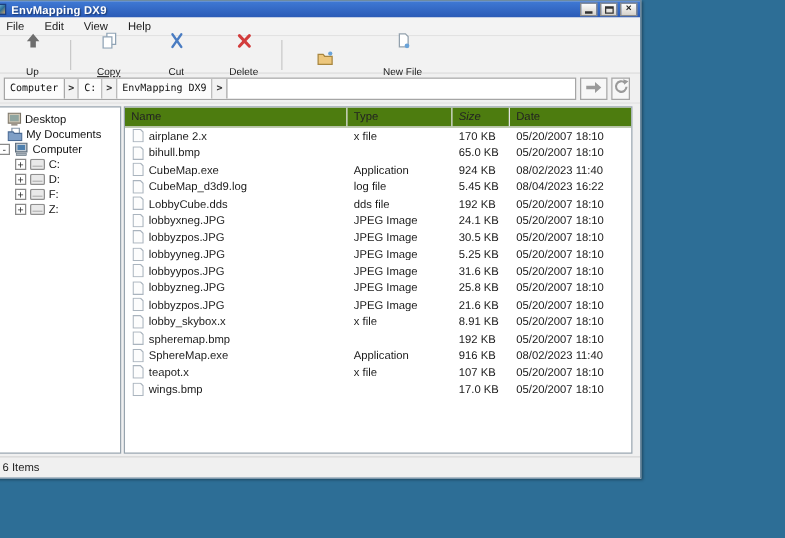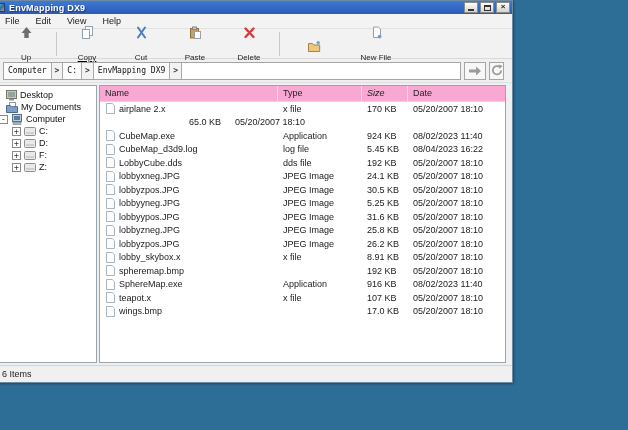--- a/index.html
+++ b/index.html
@@ -67,21 +67,21 @@
   .tree-row { height:12px; display:flex; align-items:center; font-size:9px; color:#111;
     white-space:nowrap; }
   .tree-row .expander { width:9px; height:9px; border:1px solid #8a8a8a; background:#fff;
     font-size:8px; line-height:7px; text-align:center; color:#333; flex:0 0 auto;
     font-family:"DejaVu Sans Mono", monospace; margin-right:3px; }
   .tree-row .ticon { margin-right:3px; flex:0 0 auto; display:flex; }
 
   .list-panel { position:absolute; left:106px; top:2px; width:407px; height:278px;
     background:#fff; border:1px solid #98a4ae; overflow:hidden;
     display:flex; flex-direction:column; }
-  .list-header { display:flex; height:16px; background:#f9a8d4; border-bottom:1px solid #dcdcdc;
+  .list-header { display:flex; height:16px; background:#4d7c0f; border-bottom:1px solid #dcdcdc;
     flex:0 0 auto; }
   .hcell { font-size:9px; color:#222; padding:2px 0 0 5px; border-right:1px solid #e3e3e3; }
   .col-name { width:178px; }
   .col-type { width:84px; }
   .col-size { width:46px;font-style:italic; }
   .col-date { flex:1; border-right:none; }
   .list-body { flex:1; }
   .file-row { display:flex; height:13.5px; align-items:center; font-size:9px; color:#1a1a1a; }
   .cell { white-space:nowrap; overflow:hidden; }
   .cell-name { width:178px; display:flex; align-items:center; padding-left:6px; }
@@ -146,30 +146,20 @@
         <span class="tb-icon">
           <svg width="13" height="13" viewBox="0 0 13 13">
             <path d="M3 1.5 L10 11.5 M10 1.5 L3 11.5" stroke="#4a7cc2" stroke-width="2" stroke-linecap="round" fill="none"></path>
           </svg>
         </span>
         <div class="tb-label">Cut</div>
       </div>
       <div class="tb-btn" style="width: 54px;">
         <span class="tb-icon">
           <svg width="13" height="13" viewBox="0 0 13 13">
-            <rect x="1.5" y="2.5" width="8" height="9.5" fill="#c9a064" stroke="#8d6f3e"></rect>
-            <rect x="3.5" y="1" width="4" height="2.5" fill="#c6c6c6" stroke="#888"></rect>
-            <rect x="5.5" y="5.5" width="6" height="7" fill="#fff" stroke="#98a0a8"></rect>
-          </svg>
-        </span>
-        <div class="tb-label">Paste</div>
-      </div>
-      <div class="tb-btn" style="width: 54px;">
-        <span class="tb-icon">
-          <svg width="13" height="13" viewBox="0 0 13 13">
             <path d="M2.5 2.5 L10.5 11 M10.5 2.5 L2.5 11" stroke="#d23c3c" stroke-width="2.4" stroke-linecap="round"></path>
           </svg>
         </span>
         <div class="tb-label">Delete</div>
       </div>
       <div class="tb-sep"></div>
       <div class="tb-btn" style="width: 62px; margin-top: 28px;">
         <span class="tb-icon">
           <svg width="14" height="13" viewBox="0 0 14 13">
             <path d="M1.5 3.5 h4 l1.2 1.5 h6 v6.5 h-11.2 z" fill="#edc77d" stroke="#a8863f"></path>
@@ -299,20 +289,28 @@
                   <path d="M0.5 0.5 h5.8 l2.2 2.2 v7.8 h-8 z" fill="#fdfdfd" stroke="#aab4be"></path>
                 </svg>
               </span>
               <span>airplane 2.x</span>
             </div>
             <div class="cell cell-type">x file</div>
             <div class="cell cell-size">170 KB</div>
             <div class="cell cell-date">05/20/2007 18:10</div>
           </div>
           <div class="file-row">
+            <div class="cell cell-name">
+              <span class="ficon">
+                <svg width="9" height="11" viewBox="0 0 9 11">
+                  <path d="M0.5 0.5 h5.8 l2.2 2.2 v7.8 h-8 z" fill="#fdfdfd" stroke="#aab4be"></path>
+                </svg>
+              </span>
+              <span>bihull.bmp</span>
+            </div>
             <div class="cell cell-type"></div>
             <div class="cell cell-size">65.0 KB</div>
             <div class="cell cell-date">05/20/2007 18:10</div>
           </div>
           <div class="file-row">
             <div class="cell cell-name">
               <span class="ficon">
                 <svg width="9" height="11" viewBox="0 0 9 11">
                   <path d="M0.5 0.5 h5.8 l2.2 2.2 v7.8 h-8 z" fill="#fdfdfd" stroke="#aab4be"></path>
                 </svg>
@@ -417,21 +415,21 @@
           <div class="file-row">
             <div class="cell cell-name">
               <span class="ficon">
                 <svg width="9" height="11" viewBox="0 0 9 11">
                   <path d="M0.5 0.5 h5.8 l2.2 2.2 v7.8 h-8 z" fill="#fdfdfd" stroke="#aab4be"></path>
                 </svg>
               </span>
               <span>lobbyzpos.JPG</span>
             </div>
             <div class="cell cell-type">JPEG Image</div>
-            <div class="cell cell-size">26.2 KB</div>
+            <div class="cell cell-size">21.6 KB</div>
             <div class="cell cell-date">05/20/2007 18:10</div>
           </div>
           <div class="file-row">
             <div class="cell cell-name">
               <span class="ficon">
                 <svg width="9" height="11" viewBox="0 0 9 11">
                   <path d="M0.5 0.5 h5.8 l2.2 2.2 v7.8 h-8 z" fill="#fdfdfd" stroke="#aab4be"></path>
                 </svg>
               </span>
               <span>lobby_skybox.x</span>

